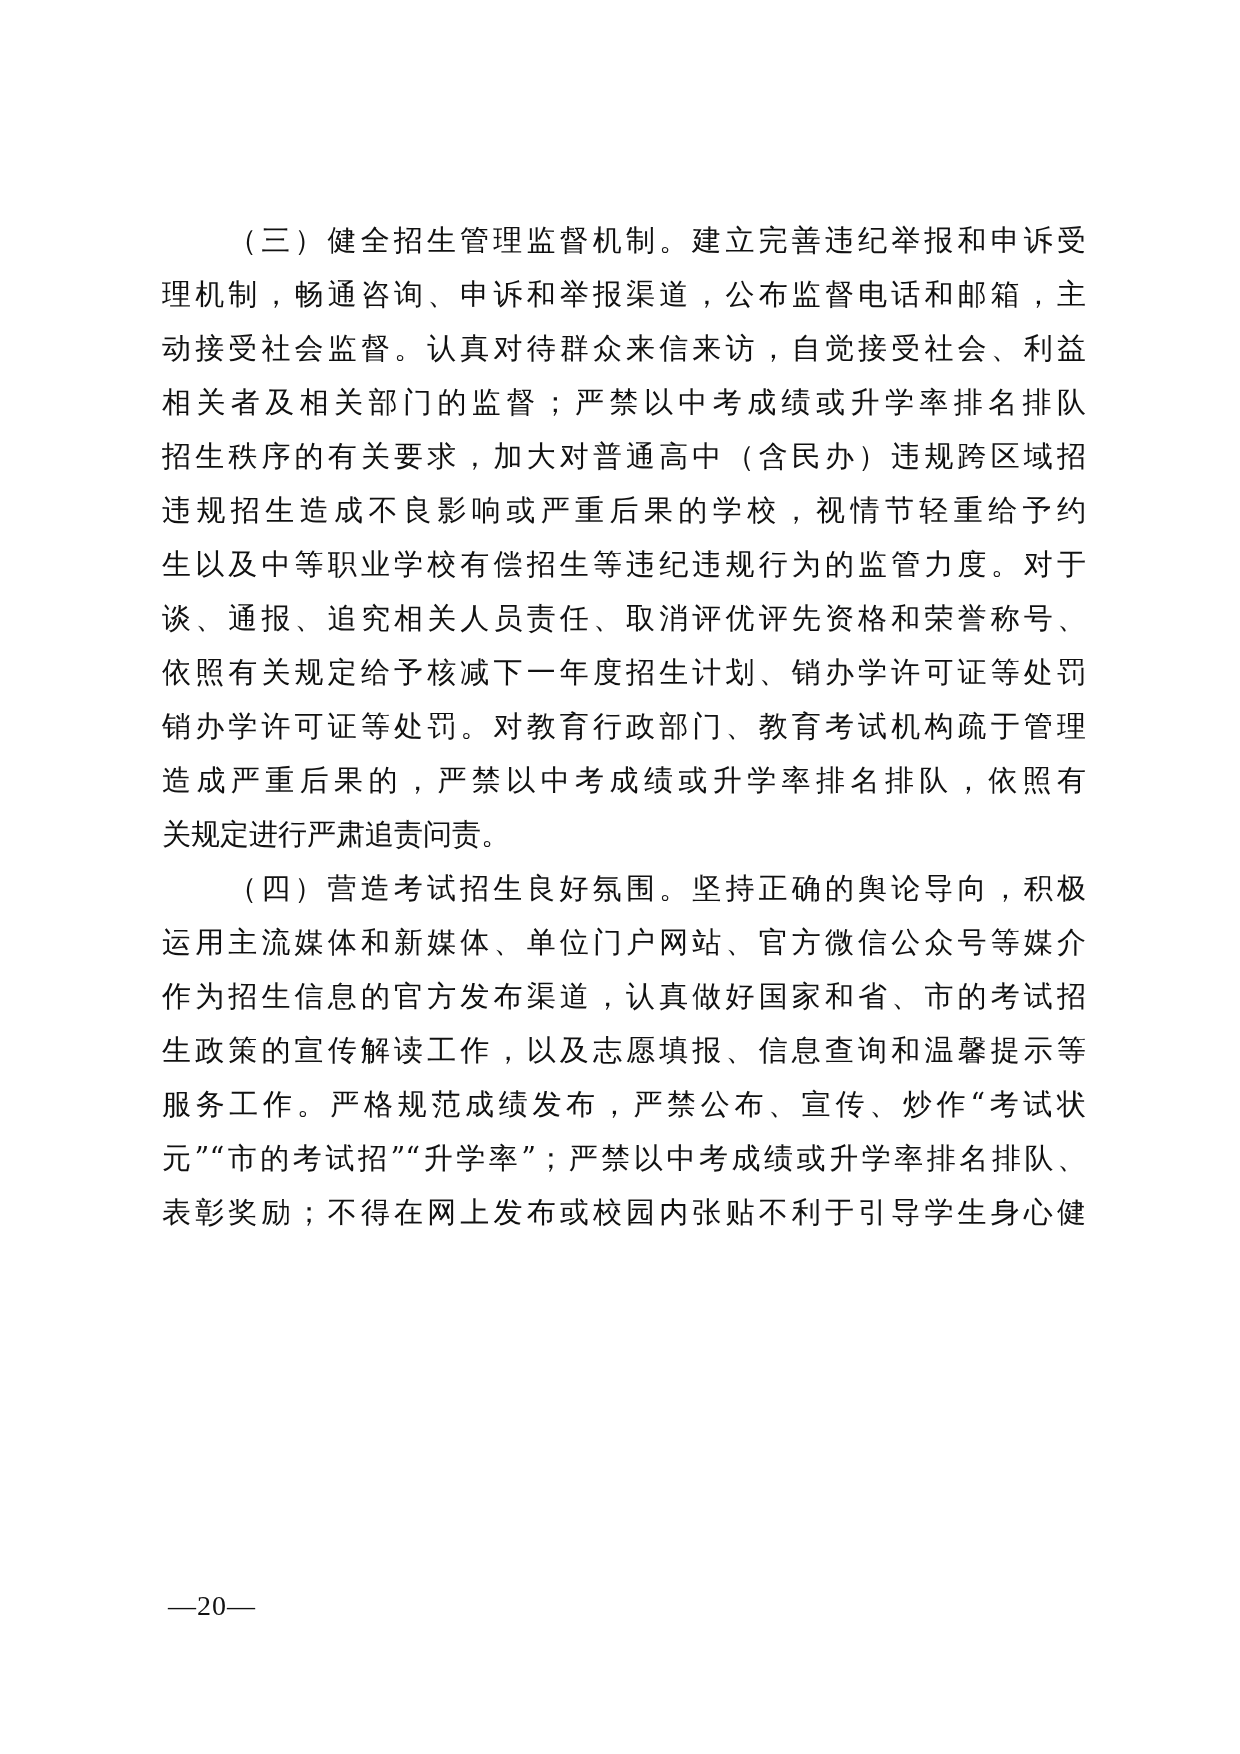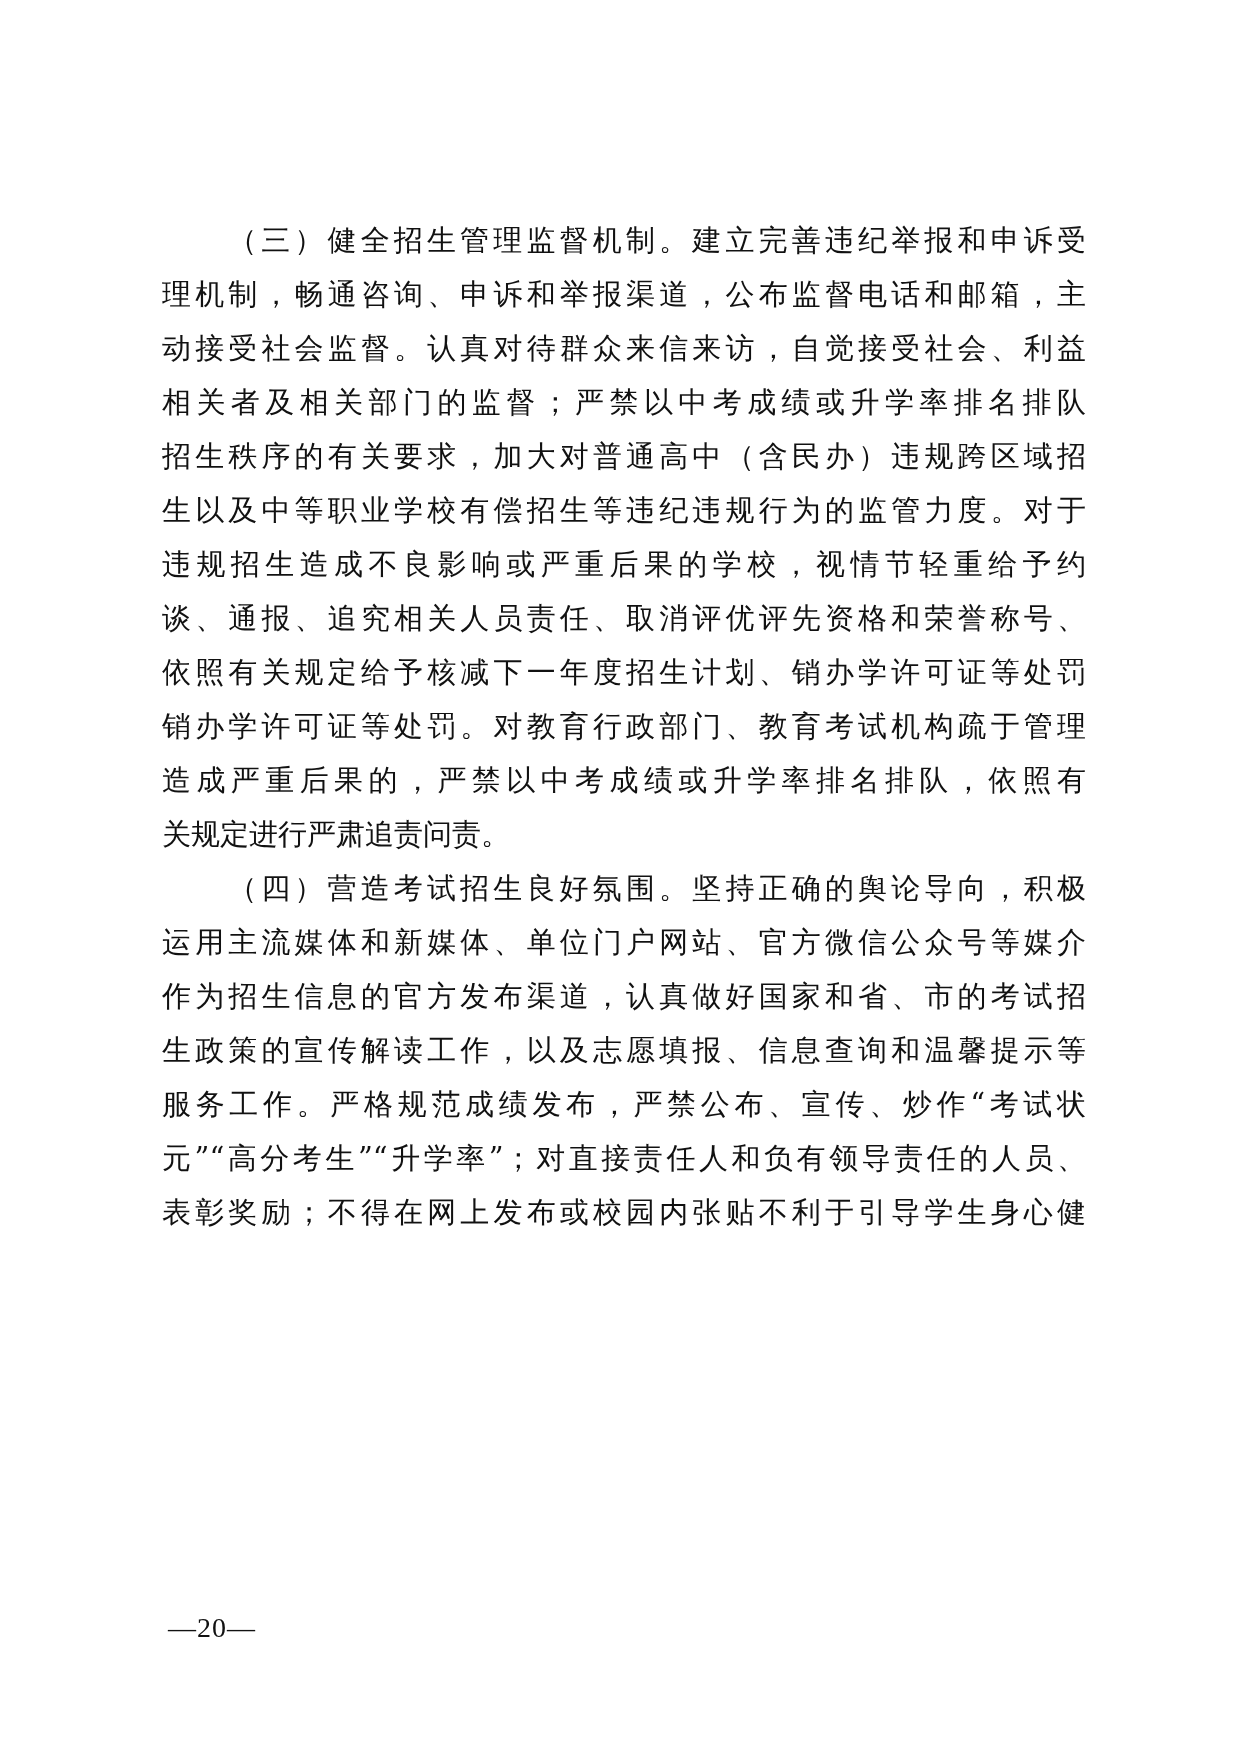--- a/index.html
+++ b/index.html
@@ -44,51 +44,50 @@
     padding-left: 66px;
   }
   .page-number {
     position: absolute;
     left: 168px;
     top: 1588px;
     font-size: 28px;
     line-height: 36px;
     font-family: "Liberation Serif", "DejaVu Serif", serif;
     letter-spacing: 1px;
-    margin-top: 22px;
   }
 </style>
 </head>
 <body>
 
 <div class="page">
   <div class="body-text">
 
     <div>
       <div class="line indent">（三）健全招生管理监督机制。建立完善违纪举报和申诉受</div>
       <div class="line">理机制，畅通咨询、申诉和举报渠道，公布监督电话和邮箱，主</div>
       <div class="line">动接受社会监督。认真对待群众来信来访，自觉接受社会、利益</div>
       <div class="line">相关者及相关部门的监督；严禁以中考成绩或升学率排名排队</div>
       <div class="line">招生秩序的有关要求，加大对普通高中（含民办）违规跨区域招</div>
+      <div class="line">违规招生造成不良影响或严重后果的学校，视情节轻重给予约</div>
       <div class="line">生以及中等职业学校有偿招生等违纪违规行为的监管力度。对于</div>
-      <div class="line">违规招生造成不良影响或严重后果的学校，视情节轻重给予约</div>
       <div class="line">谈、通报、追究相关人员责任、取消评优评先资格和荣誉称号、</div>
       <div class="line">依照有关规定给予核减下一年度招生计划、销办学许可证等处罚</div>
       <div class="line">销办学许可证等处罚。对教育行政部门、教育考试机构疏于管理</div>
       <div class="line">造成严重后果的，严禁以中考成绩或升学率排名排队，依照有</div>
       <div class="line last">关规定进行严肃追责问责。</div>
     </div>
 
 
     <div>
       <div class="line indent">（四）营造考试招生良好氛围。坚持正确的舆论导向，积极</div>
       <div class="line">运用主流媒体和新媒体、单位门户网站、官方微信公众号等媒介</div>
       <div class="line">作为招生信息的官方发布渠道，认真做好国家和省、市的考试招</div>
       <div class="line">生政策的宣传解读工作，以及志愿填报、信息查询和温馨提示等</div>
       <div class="line">服务工作。严格规范成绩发布，严禁公布、宣传、炒作“考试状</div>
-      <div class="line">元”“高分考生”“升学率”；对直接责任人和负有领导责任的人员、</div>
+      <div class="line">元”“市的考试招”“升学率”；严禁以中考成绩或升学率排名排队、</div>
       <div class="line">表彰奖励；不得在网上发布或校园内张贴不利于引导学生身心健</div>
     </div>
 
   </div>
 
   <div class="page-number">—20—</div>
 </div>
 
 </body></html>

